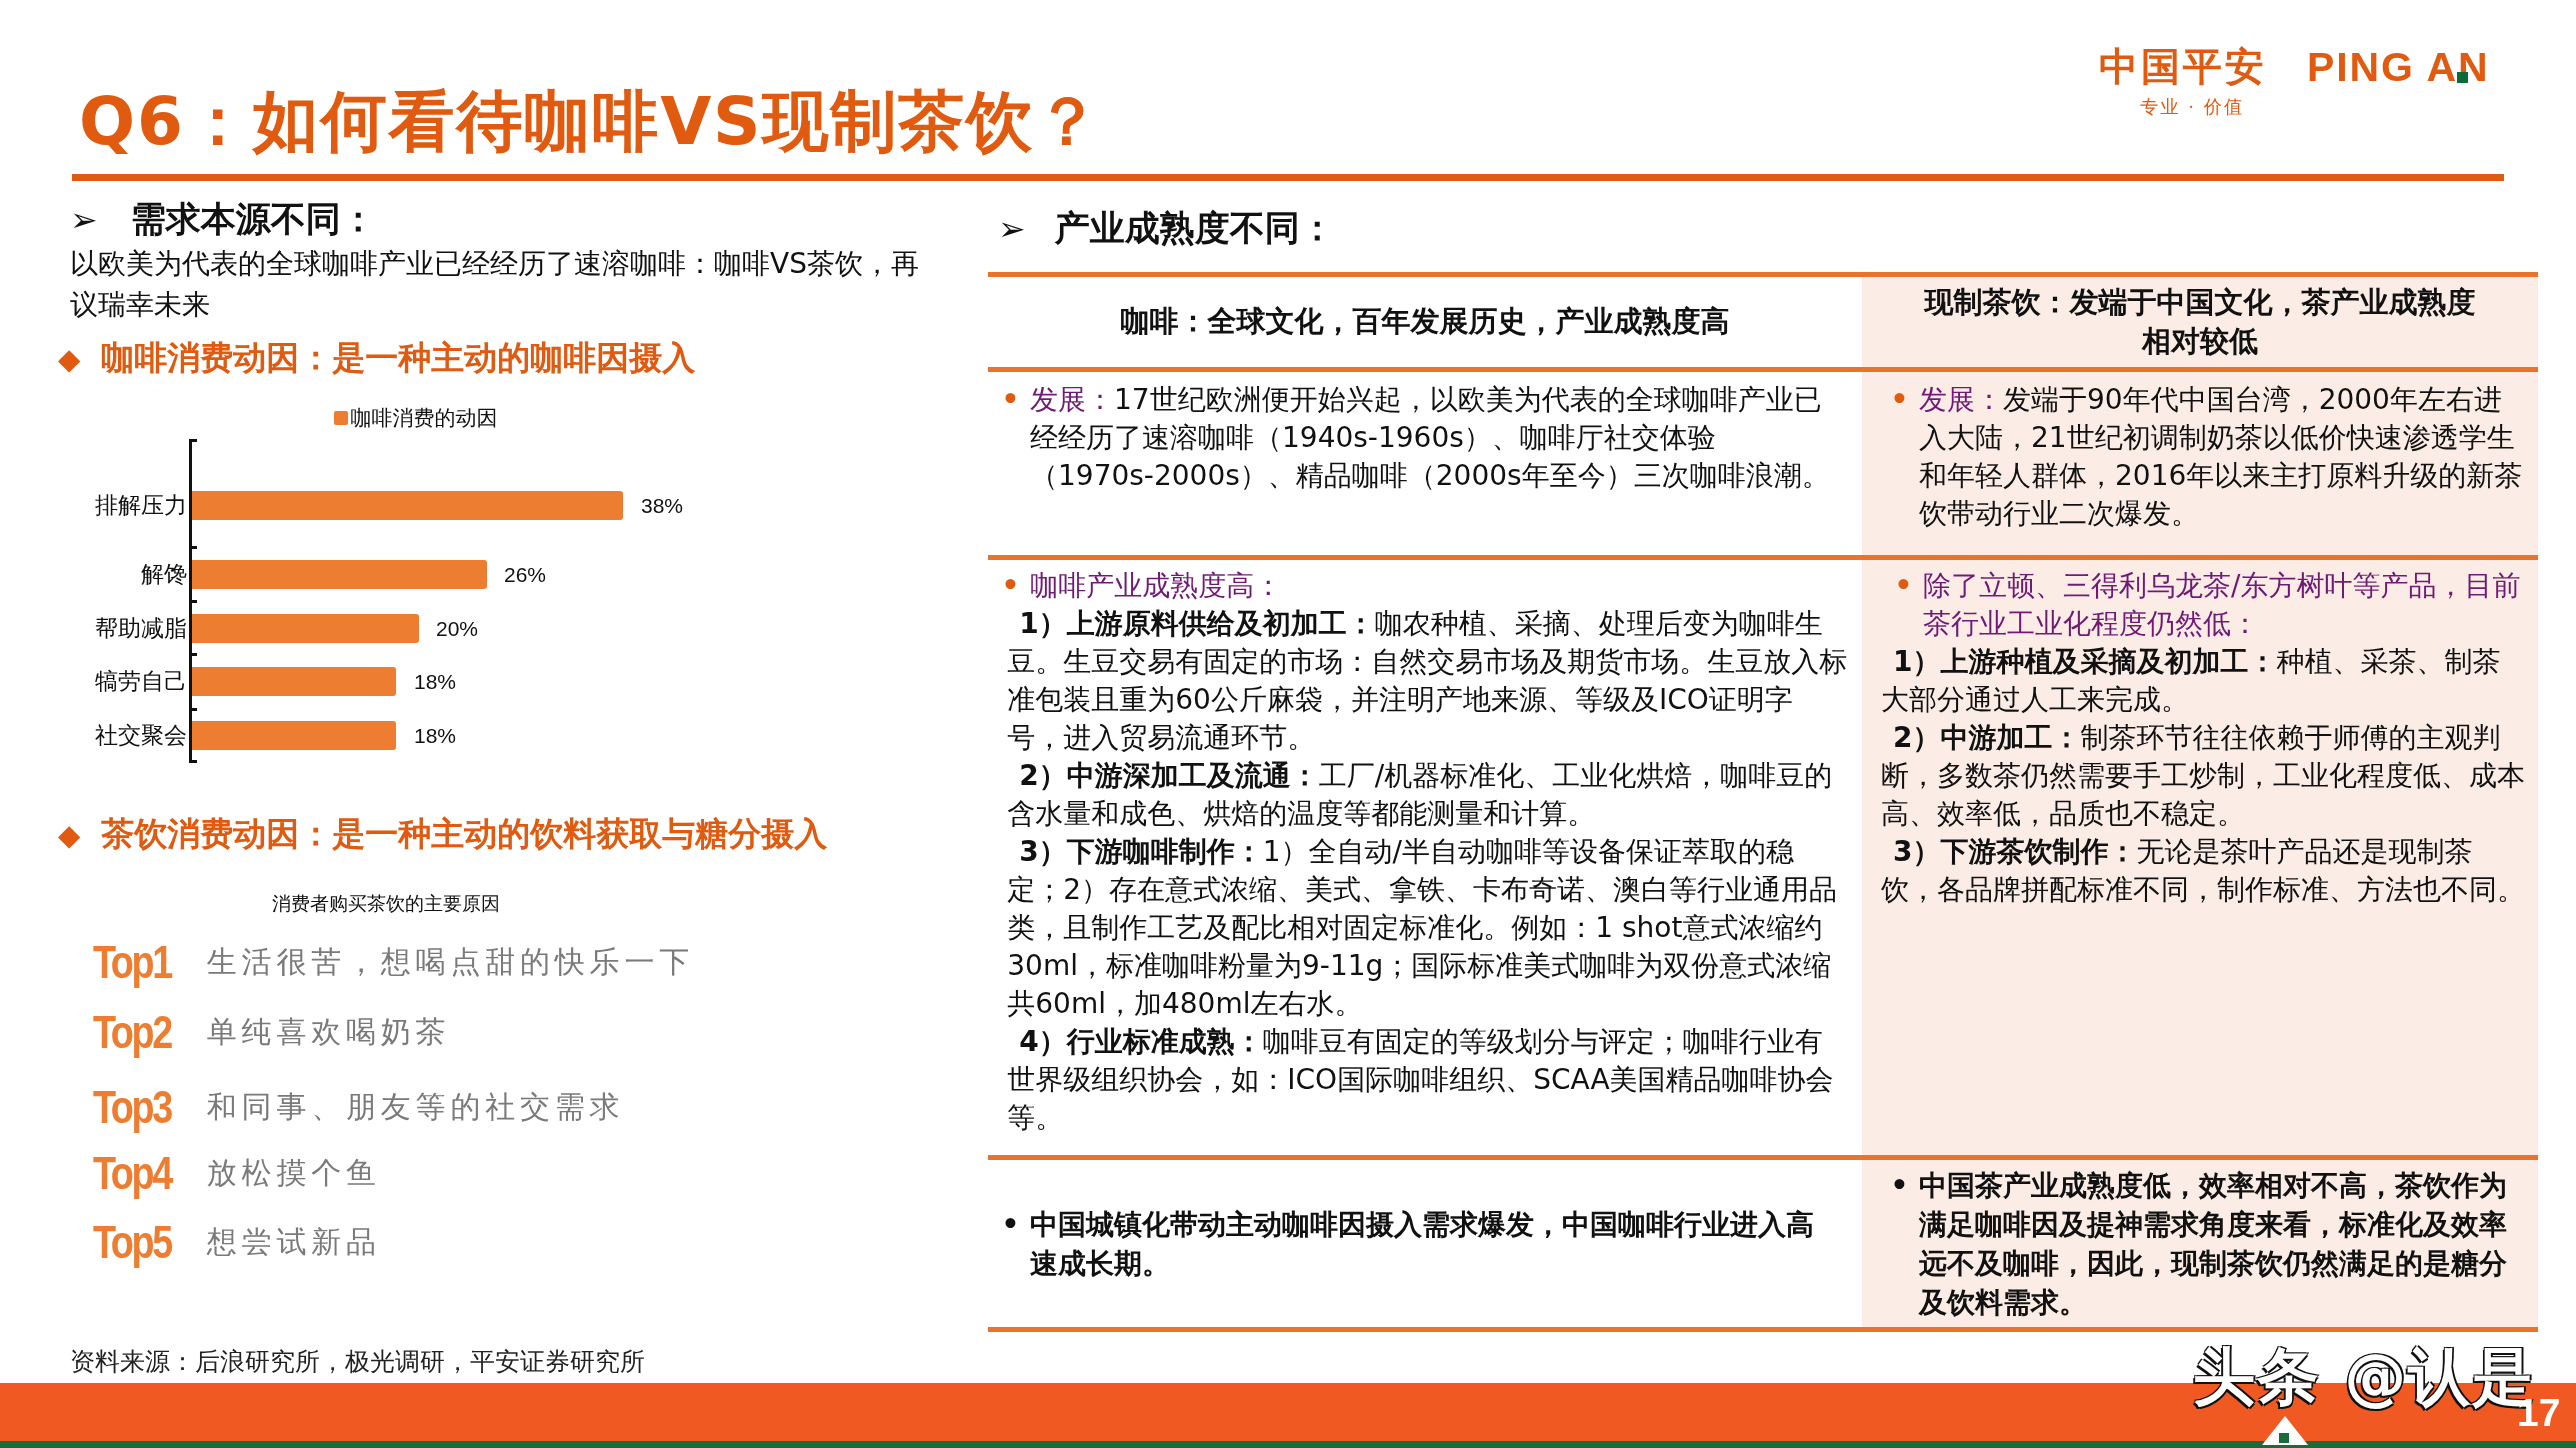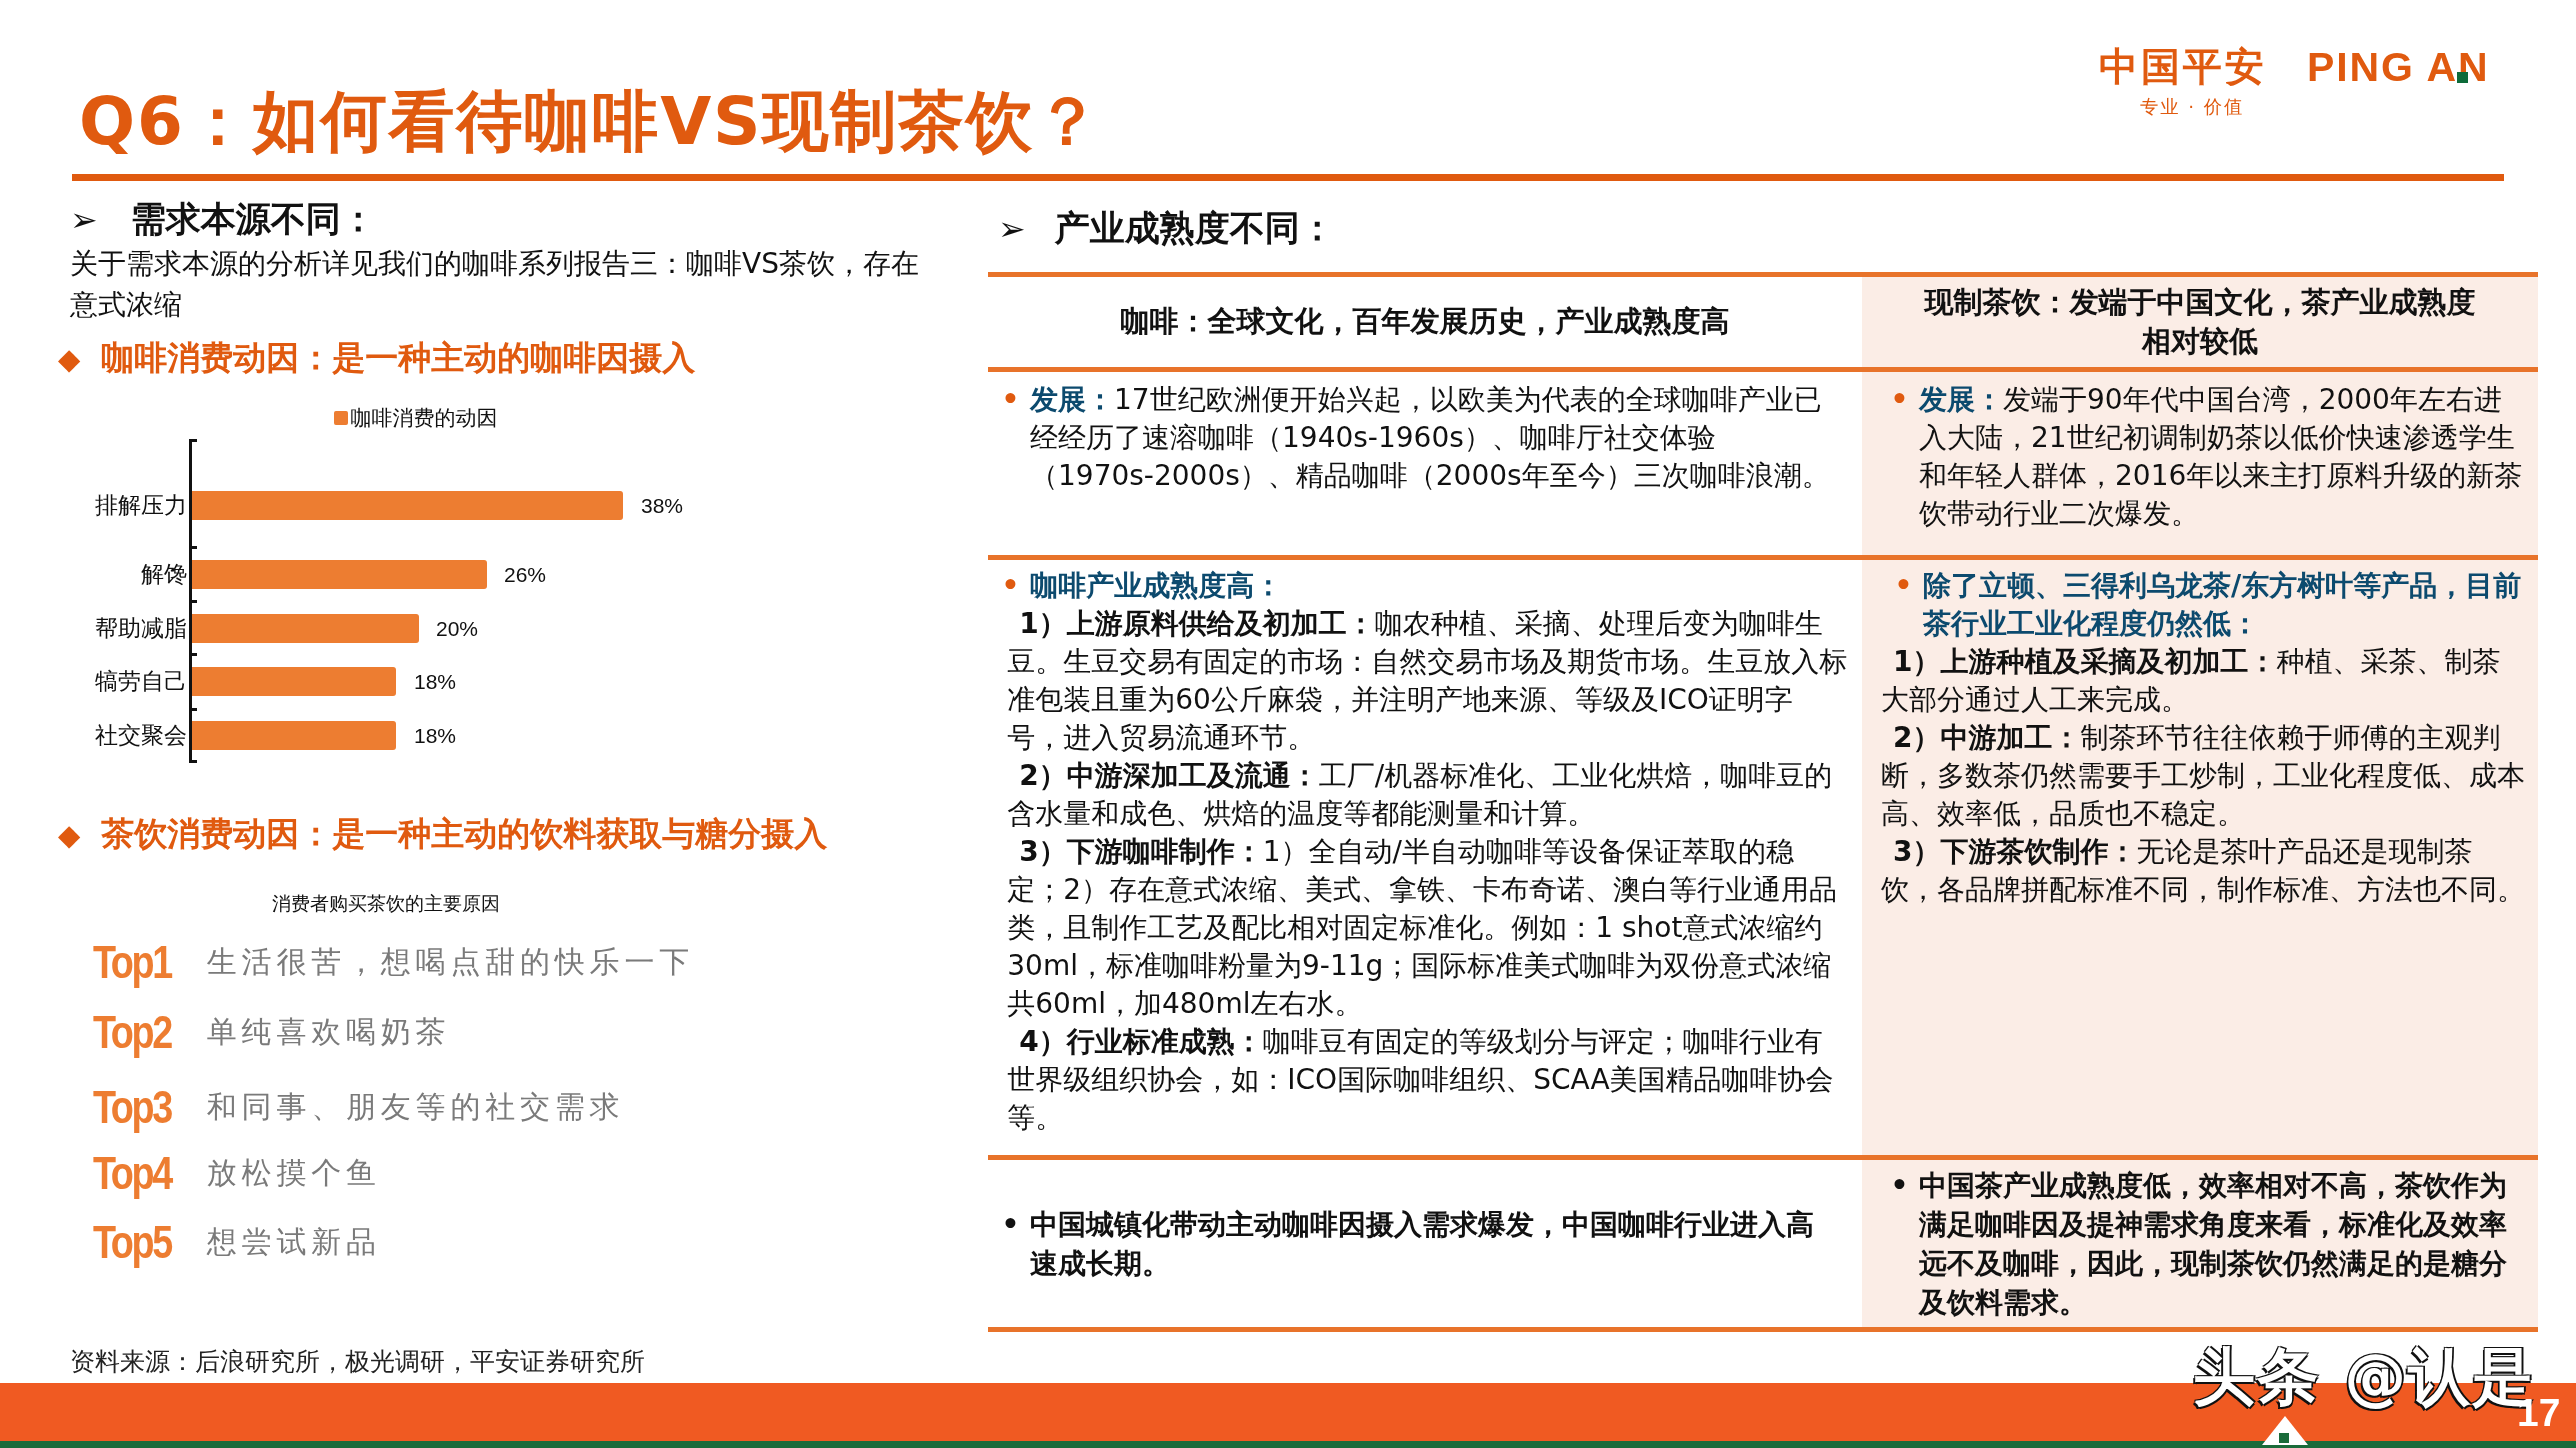--- a/index.html
+++ b/index.html
@@ -48,21 +48,21 @@
 
   
   .sec2 { left:998px; top:207px; font-size:35px; font-weight:bold; white-space:nowrap; line-height:42px; }
   .sec2 .h-arrow { margin-right:29px; }
 
   .tbl { left:988px; top:272px; width:1550px; height:1060px; }
   .tea-bg { position:absolute; left:874px; top:0; width:676px; height:1060px; background:#fbede6; }
   .hrule { position:absolute; left:0; width:1550px; height:4.8px; background:#e8732a; }
   .cell { position:absolute; font-size:28px; line-height:38px; color:#111; }
   .cell b { font-weight:bold;margin-left:12px; }
-  .hl { color:#0c4a6e; font-weight:bold; }
+  .hl { color:#701a75; font-weight:normal; }
   .th { font-weight:bold; font-size:29px; text-align:center; display:flex; align-items:center; justify-content:center; line-height:39px; }
   .bullet-line { position:relative; padding-left:42px; }
   .bullet-line .dot { position:absolute; left:13.5px; top:0; color:#e05a0f; font-weight:bold; }
   .blk { display:block; }
   .conc { font-weight:bold; font-size:28px; line-height:39px; }
   .conc .dot { color:#111; }
 
   
   .footer-band { left:0; top:1383px; width:2576px; height:58px; background:#f05a22; }
   .footer-green { left:0; top:1441px; width:2576px; height:7.7px; background:#1a6b3a; }
@@ -80,21 +80,21 @@
 <div class="abs logo">
   <div class="logo-cn">中国平安</div>
   <div class="logo-en">PING AN</div>
   <div class="logo-dot"></div>
   <div class="logo-sub">专业 · 价值</div>
 </div>
 
 <div class="abs sec1">
   <span class="h-arrow">➢</span><span>需求本源不同：</span>
 </div>
-<div class="abs intro">关于需求本源的分析详见我们的咖啡系列报告三：咖啡VS茶饮，存在意式浓缩</div>
+<div class="abs intro">以欧美为代表的全球咖啡产业已经经历了速溶咖啡：咖啡VS茶饮，再议瑞幸未来</div>
 
 <div class="abs sub-head sub1">
   <span class="diamond">◆</span><span>咖啡消费动因：是一种主动的咖啡因摄入</span>
 </div>
 
 <div class="abs legend">
   <span class="legend-swatch"></span>
   <span>咖啡消费的动因</span>
 </div>
 

